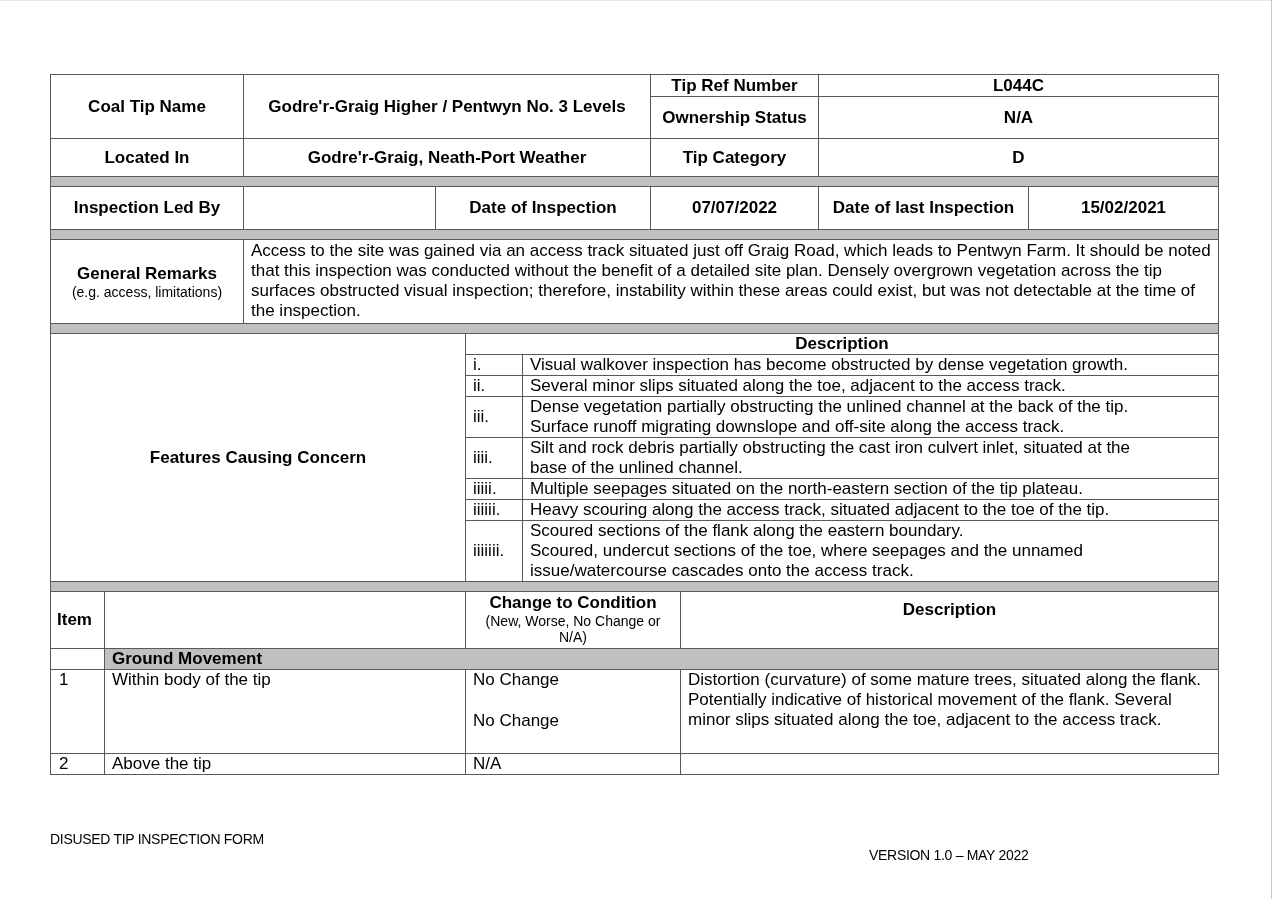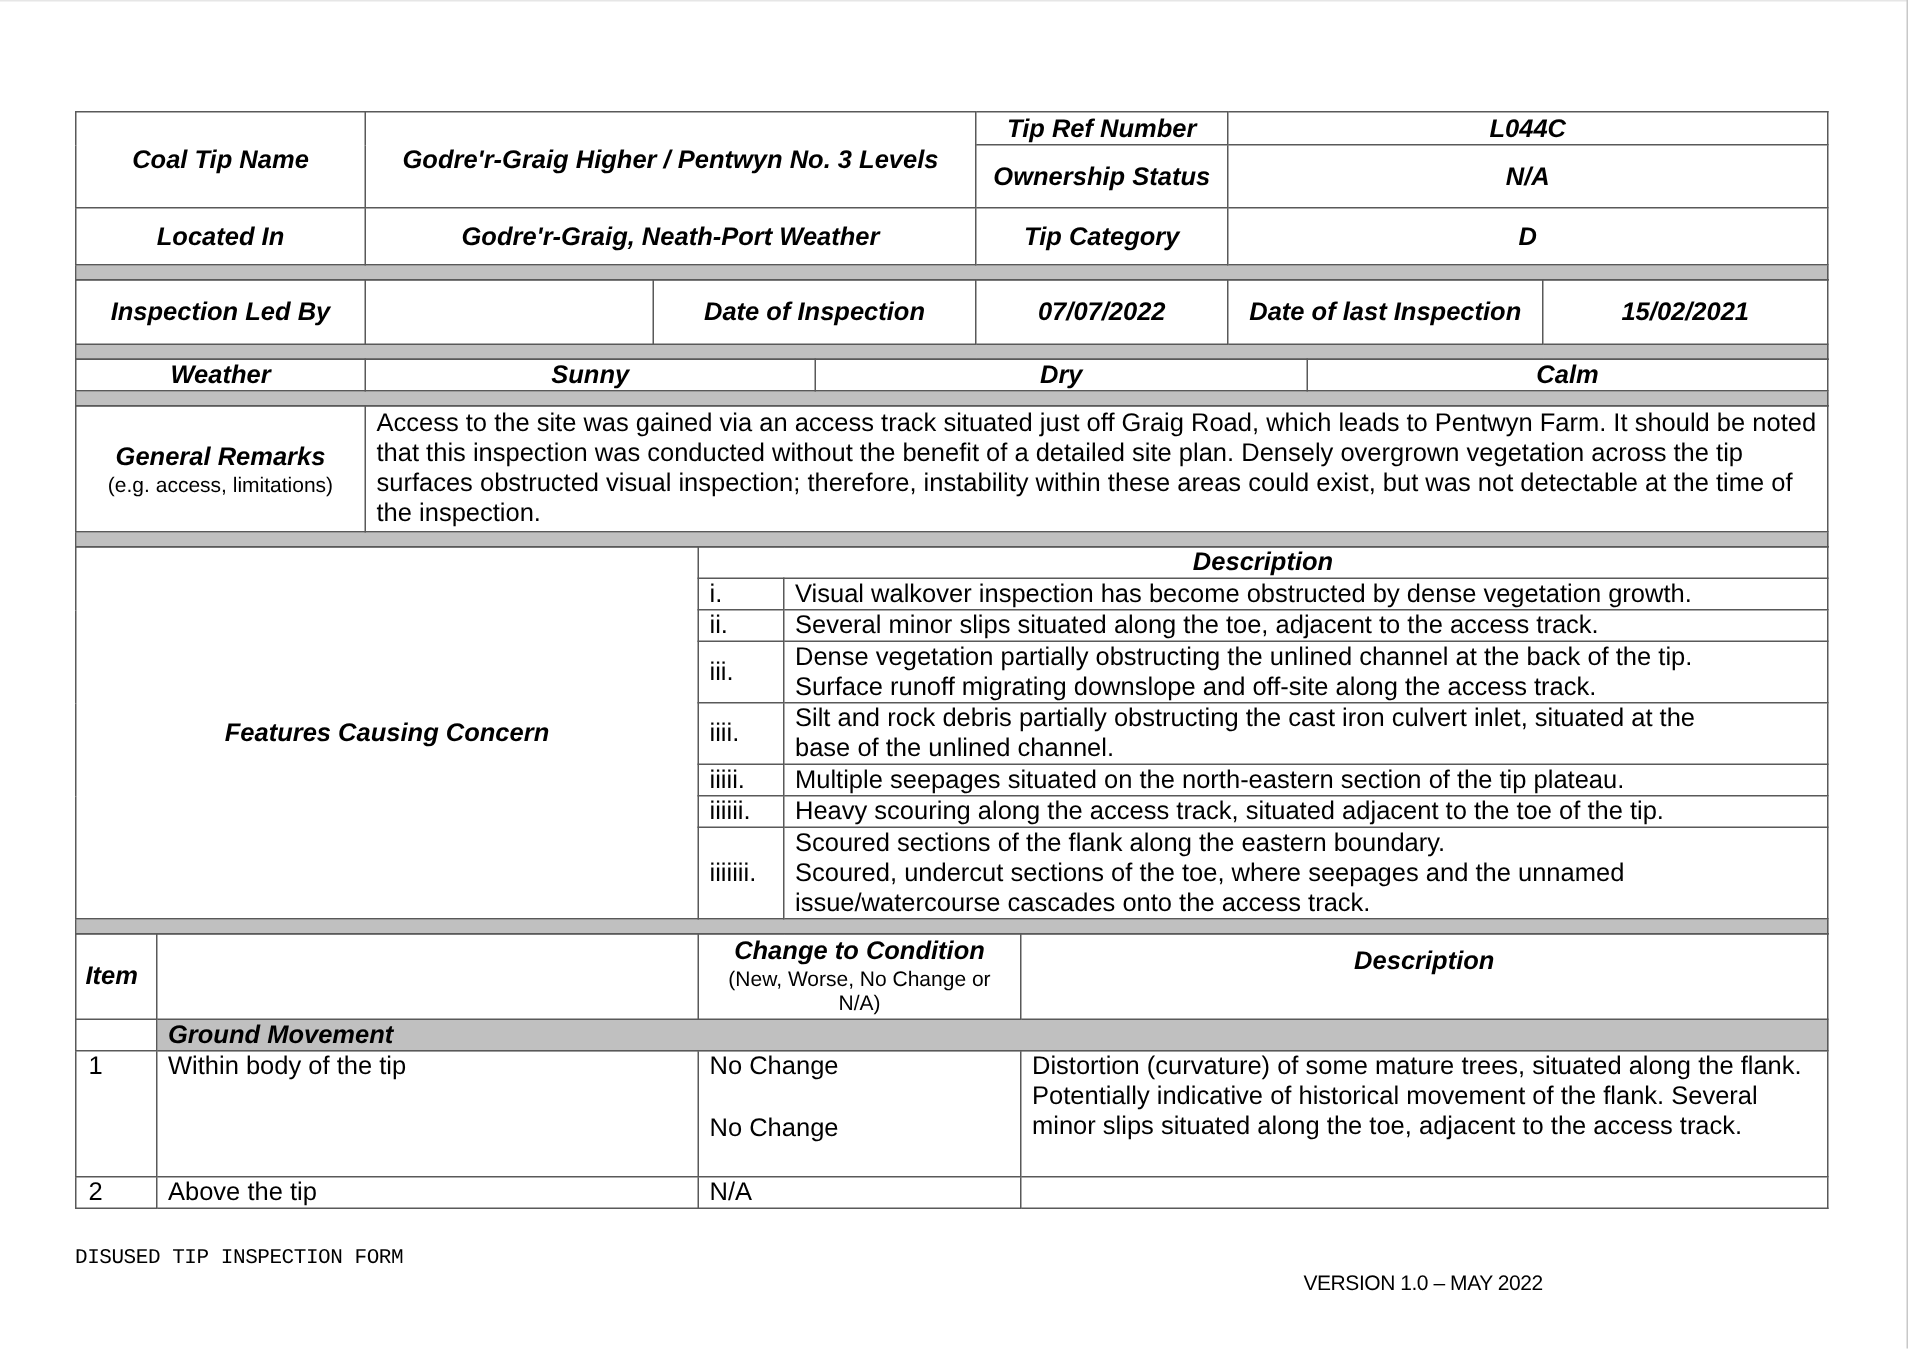--- a/index.html
+++ b/index.html
@@ -5,28 +5,28 @@
   html, body { margin:0; padding:0; }
   body {
     width:1275px; height:899px; background:#ffffff; position:relative; overflow:hidden;
     font-family:"Liberation Sans", sans-serif; color:#000;
   }
   .page-edge-right { position:absolute; left:1271px; top:0; width:1px; height:899px; background:#c8c8c8; }
   .page-edge-top { position:absolute; left:0; top:0; width:1272px; height:1px; background:#e6e6e6; }
   .form { position:absolute; left:50px; top:74px; width:1168px; }
   table { border-collapse:collapse; width:1168px; table-layout:fixed; }
   td { border:1px solid #595959; padding:0 7px; font-size:17px; line-height:20px; vertical-align:middle; }
-  .b { font-weight:bold;font-style:italic; }
+  .b { font-weight:bold; }
   .c { text-align:center; }
   .gap td { background:#c0c0c0; height:9px; padding:0; border-color:#595959; }
   .small { font-size:14px; font-weight:normal; line-height:16px; }
   .top { vertical-align:top; }
   .faint-l { border-left-color:#d0d0d0; }
   .section-row td { background:#c0c0c0; }
-  .footer-left { position:absolute; left:50px; top:831px; font-size:14px; font-family:Liberation Mono, monospace; letter-spacing:-0.3px; }
+  .footer-left { position:absolute; left:50px; top:831px; font-size:14px; font-family:Liberation Sans, sans-serif; letter-spacing:-0.3px; }
   .footer-right { position:absolute; left:869px; top:831px; font-size:14px; font-family:"Liberation Sans", sans-serif; letter-spacing:-0.3px;margin-top:16px; }
 </style>
 </head>
 <body>
 
 <div class="page-edge-top"></div>
 <div class="page-edge-right"></div>
 
 <div class="form">
 
@@ -77,39 +77,20 @@
       <td class="b c faint-l">07/07/2022</td>
       <td class="b c">Date of last Inspection</td>
       <td class="b c faint-l">15/02/2021</td>
     </tr>
     <tr class="gap">
           <td colspan="6"></td>
         </tr>
   </tbody>
     </table>
 
-  <table style="margin-top:-1px">
-    <colgroup>
-        <col style="width:193px">
-        <col style="width:300px">
-        <col style="width:328px">
-        <col style="width:347px">
-      </colgroup>
-    <tbody>
-        <tr style="height:21px">
-      <td class="b c">Weather</td>
-      <td class="b c">Sunny</td>
-      <td class="b c">Dry</td>
-      <td class="b c">Calm</td>
-    </tr>
-    <tr class="gap">
-          <td colspan="4"></td>
-        </tr>
-  </tbody>
-    </table>
 
   <table style="margin-top:-1px">
     <colgroup>
         <col style="width:193px">
         <col style="width:975px">
       </colgroup>
     <tbody>
         <tr style="height:84px">
       <td class="c">
         <div class="b">General Remarks</div>

